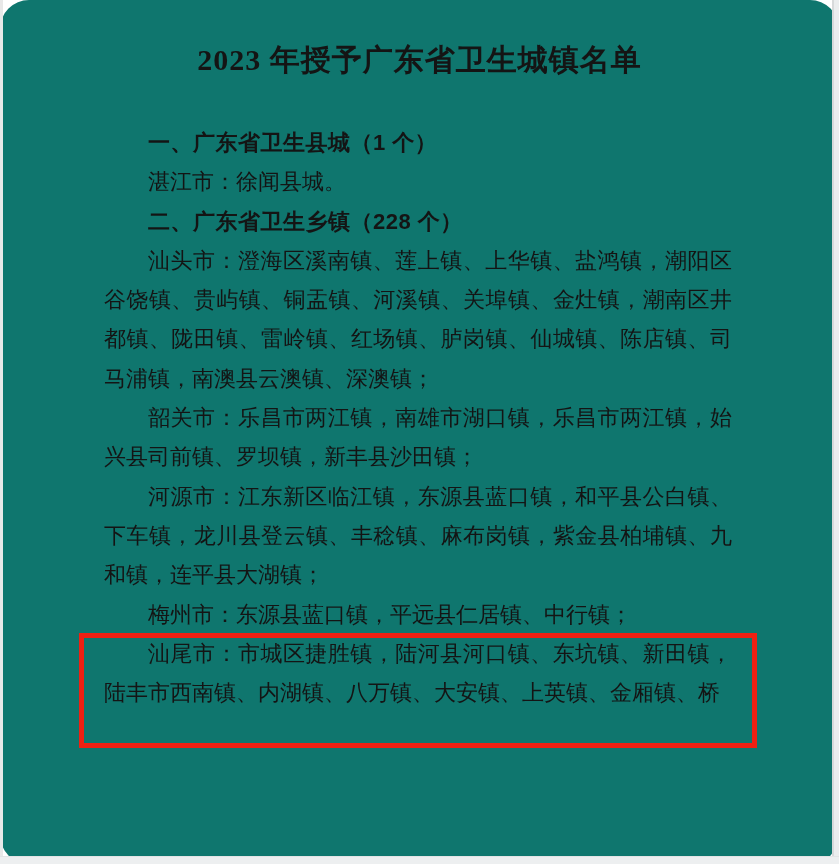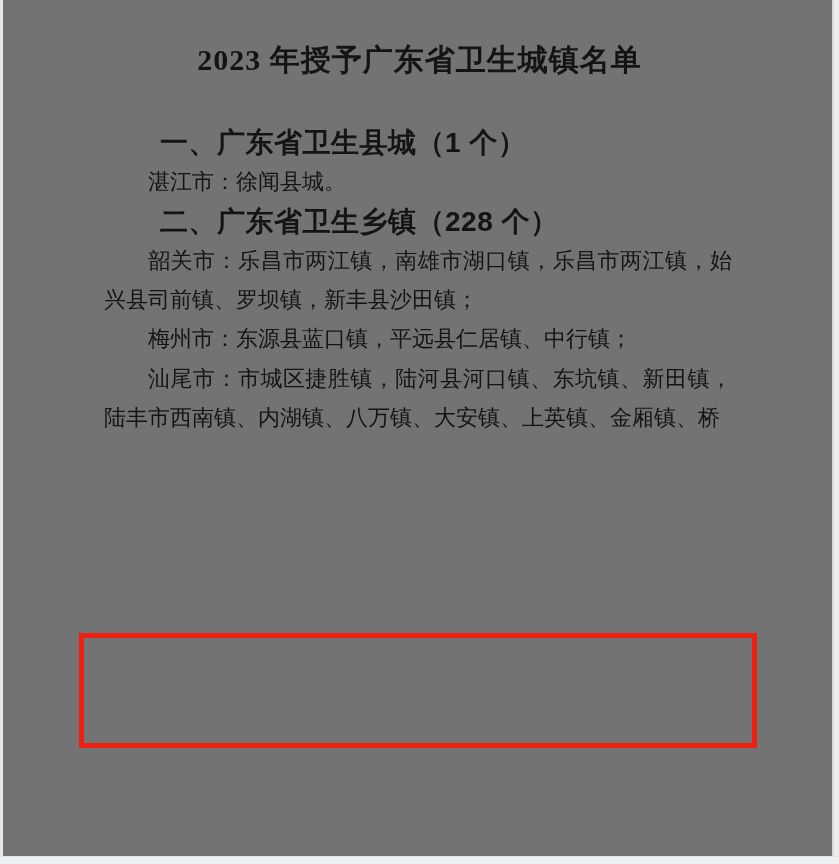--- a/index.html
+++ b/index.html
@@ -11,21 +11,22 @@
     height: 864px;
     background: #ffffff;
     position: relative;
     overflow: hidden;
     font-family: "Liberation Serif", serif;
     color: #141414;
   }
   .page {
     position: absolute;
     inset: 0;
-    background: #737373;
+    background: #0f766e;
+    border-radius: 29px;
   }
   
   .edge { position: absolute; }
   .edge-left   { left: 0; top: 0; width: 3px; height: 864px; background: #e8e8e8; }
   .edge-right  { right: 0; top: 0; width: 5px; height: 864px; background: #ebedee; border-left: 2px solid #d7d9da; }
   .edge-bottom { left: 0; bottom: 0; width: 839px; height: 7px; background: #edeff0; border-top: 1px solid #e2e4e5; }
 
   
   h1.doc-title {
     margin: 42px 10px 0 10px;
@@ -37,21 +38,21 @@
     letter-spacing: 1px;
   }
 
   
   .content {
     width: 628px;
     margin-left: 104px;
   }
   .content h2 {
     margin: 0;
-    font-size: 28px;
+    font-size: 22px;
     line-height: 39.3px;
     font-weight: bold;
     font-family: "Liberation Sans", sans-serif;
     text-indent: 2em;
     letter-spacing: 0.5px;
   }
   .content h2.first {
     margin-top: 45px;
   }
   .content p {
@@ -84,23 +85,25 @@
   <h1 class="doc-title">2023 年授予广东省卫生城镇名单</h1>
 
   <div class="content">
 
     <h2 class="first">一、广东省卫生县城（1 个）</h2>
 
     <p>湛江市：徐闻县城。</p>
 
     <h2>二、广东省卫生乡镇（228 个）</h2>
 
+    <p>汕头市：澄海区溪南镇、莲上镇、上华镇、盐鸿镇，潮阳区谷饶镇、贵屿镇、铜盂镇、河溪镇、关埠镇、金灶镇，潮南区井都镇、陇田镇、雷岭镇、红场镇、胪岗镇、仙城镇、陈店镇、司马浦镇，南澳县云澳镇、深澳镇；</p>
 
     <p>韶关市：乐昌市两江镇，南雄市湖口镇，乐昌市两江镇，始兴县司前镇、罗坝镇，新丰县沙田镇；</p>
 
+    <p>河源市：江东新区临江镇，东源县蓝口镇，和平县公白镇、下车镇，龙川县登云镇、丰稔镇、麻布岗镇，紫金县柏埔镇、九和镇，连平县大湖镇；</p>
 
     <p>梅州市：东源县蓝口镇，平远县仁居镇、中行镇；</p>
 
 
     <p>汕尾市：市城区捷胜镇，陆河县河口镇、东坑镇、新田镇，陆丰市西南镇、内湖镇、八万镇、大安镇、上英镇、金厢镇、桥</p>
 
   </div>
 
   <div class="highlight-box"></div>
 

